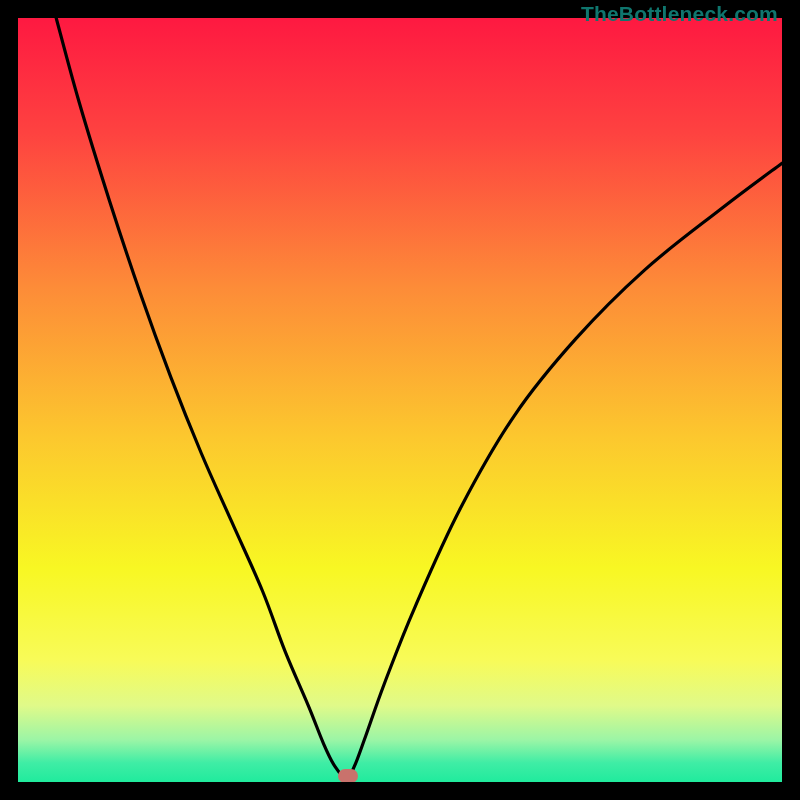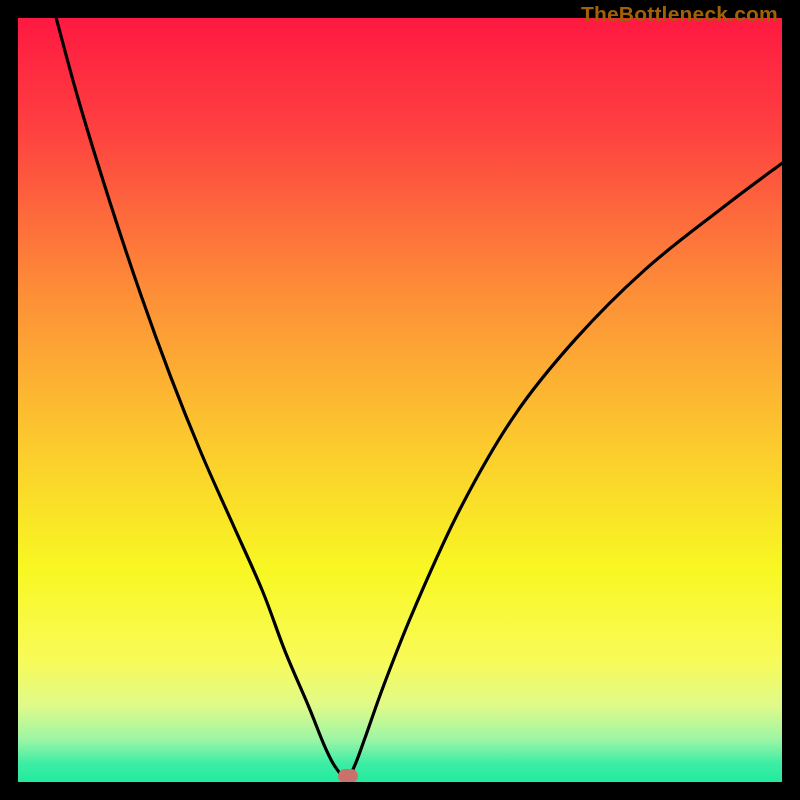--- a/index.html
+++ b/index.html
@@ -48,21 +48,21 @@
     background: #C9726C;
     border-radius: 7px;
     transform: translate(-50%, -50%);
   }
   .watermark {
     position: absolute;
     top: 2px;
     right: 22px;
     font-size: 21px;
     font-weight: 600;
-    color: #a16207;
+    color: #0f766e;
     letter-spacing: 0.2px;
     pointer-events: none;
   }
 </style>
 </head>
 <body>
 
 <div class="stage">
 
   <div class="plot-area">

